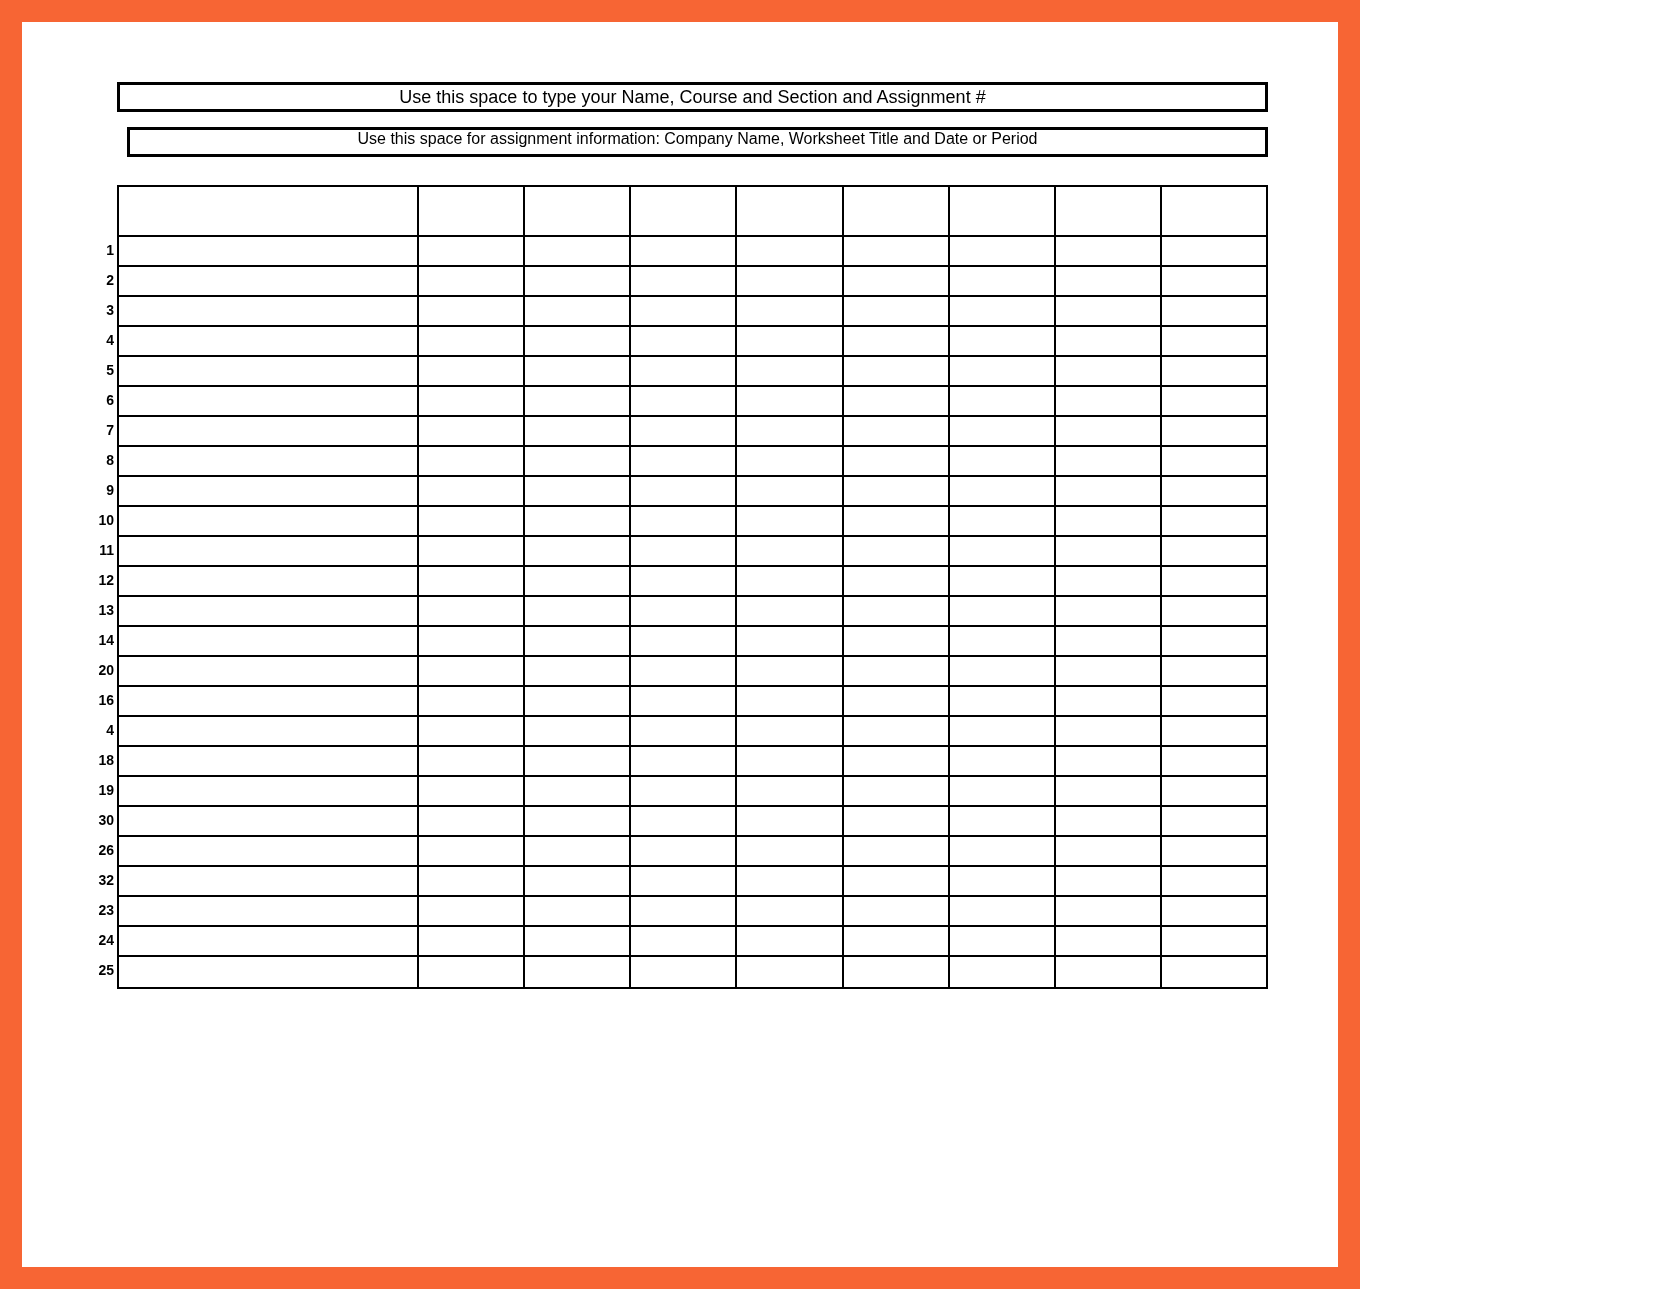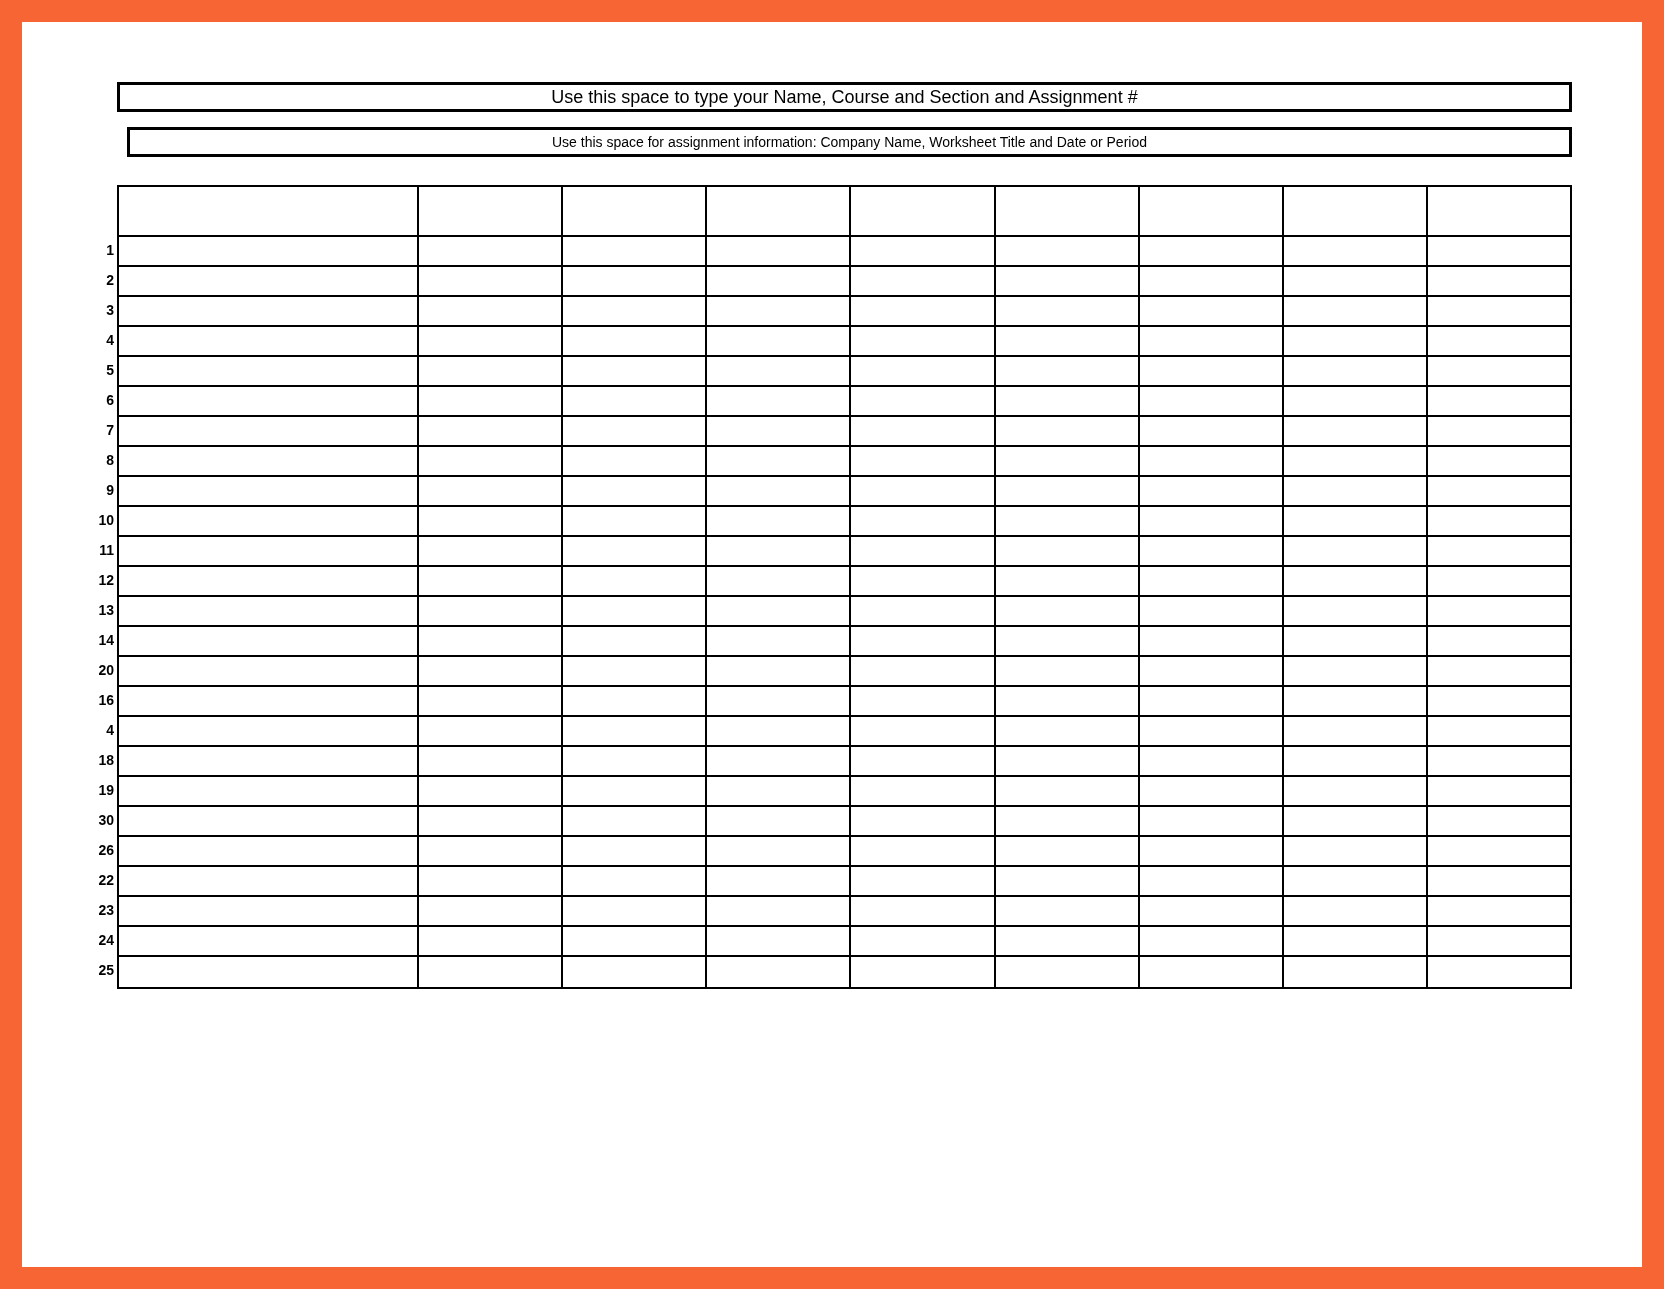--- a/index.html
+++ b/index.html
@@ -2,21 +2,21 @@
 <html><head>
 <meta charset="utf-8">
 <style>
   * { box-sizing: border-box; }
   html, body {
     margin: 0;
     padding: 0;
     font-family: Arial, Helvetica, sans-serif;
   }
   .outer-frame {
-    width: 1664px;
+    width: 1360px;
     height: 1289px;
     background: #f76534;
     padding: 22px;
   }
   .inner-page {
     width: 100%;
     height: 100%;
     background: #ffffff;
     padding: 60px 70px 40px 70px;
     position: relative;
@@ -29,23 +29,23 @@
     justify-content: center;
     font-size: 18px;
     color: #000;
     margin-bottom: 15px;
     margin-left: 25px;
   }
   .subheader-bar {
     border: 3px solid #000;
     height: 30px;
     display: flex;
-    align-items: center;
+    align-items: flex-start;
     justify-content: center;
-    font-size: 14px;
+    font-size: 16px;
     color: #000;
     margin-bottom: 28px;
     margin-left: 35px;
   }
   .grid-wrap {
     display: flex;
     margin-left: 0;
   }
   .row-num-col {
     width: 25px;
@@ -123,21 +123,21 @@
         <div class="num">12</div>
         <div class="num">13</div>
         <div class="num">14</div>
         <div class="num">20</div>
         <div class="num">16</div>
         <div class="num">4</div>
         <div class="num">18</div>
         <div class="num">19</div>
         <div class="num">30</div>
         <div class="num">26</div>
-        <div class="num">22</div>
+        <div class="num">32</div>
         <div class="num">23</div>
         <div class="num">24</div>
         <div class="num">25</div>
       </div>
 
       <div class="grid">
         <div class="grid-header-row">
           <div class="grid-cell col-first"></div>
           <div class="grid-cell col-rest"></div>
           <div class="grid-cell col-rest"></div>

